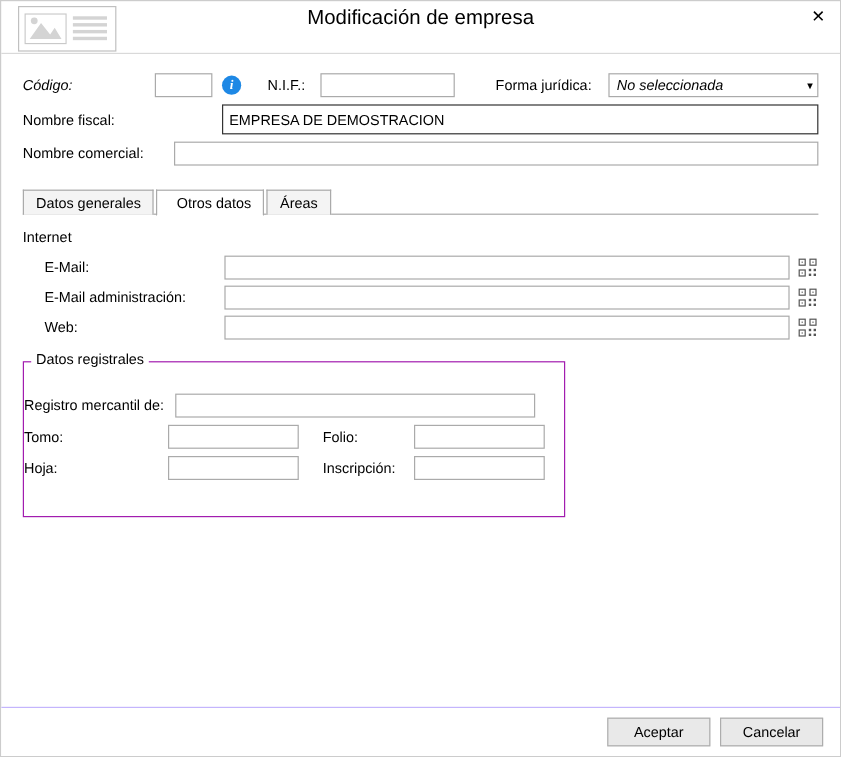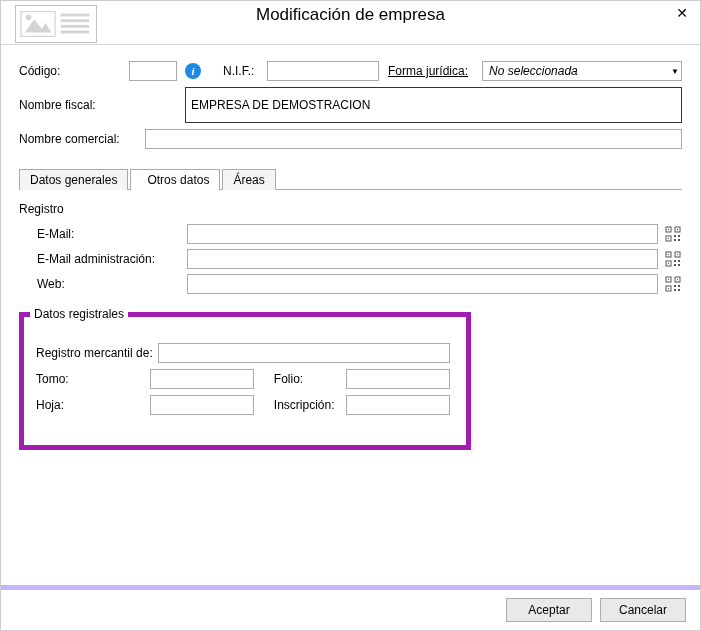--- a/index.html
+++ b/index.html
@@ -7,58 +7,58 @@
     
     .titlebar { height: 44px; position: relative; border-bottom: 1px solid #d9d9d9; }
     .titlebar .logo-box { position: absolute; left: 14px; top: 4px; width: 82px; height: 38px; border: 1px solid #c0c0c0; display: flex; }
     .logo-box svg { width: 100%; height: 100%; }
     .titlebar .title { text-align: center; line-height: 28px; font-size: 17px; }
     .titlebar .close { position: absolute; right: 8px; top: 4px; font-size: 14px; cursor: default; width: 20px; text-align: center; }
     
     .content { padding: 16px 18px 8px; }
     
     .header-row1 { display: flex; align-items: center; gap: 4px; margin-bottom: 6px; }
-    .header-row1 .lbl-codigo { width: 106px; }
+    .header-row1 .lbl-codigo { width: 106px; font-style: italic; }
     .header-row1 .in-codigo { width: 48px; height: 20px; border: 1px solid #aaa; background: #fff; }
     .header-row1 .info-icon { width: 16px; height: 16px; border-radius: 50%; background: #1e88e5; color: #fff; font-family: serif; font-weight: bold; font-style: italic; font-size: 11px; text-align: center; line-height: 16px; margin-left: 4px; }
     .header-row1 .lbl-nif { width: 40px; margin-left: 18px; }
     .header-row1 .in-nif { width: 112px; height: 20px; border: 1px solid #aaa; background: #fff; }
-    .header-row1 .lbl-fj { margin-left: 5px; text-decoration: underline; }
+    .header-row1 .lbl-fj { margin-left: 30px; }
     .header-row1 .sel-fj { margin-left: 10px; flex: 1; height: 20px; border: 1px solid #aaa; background: #fff; display: flex; align-items: center; justify-content: space-between; padding: 0 2px 0 6px; font-style: italic; }
     .sel-fj .chev { font-size: 8px; }
     
     .header-row2 { display: flex; align-items: center; margin-bottom: 6px; gap: 40px; }
     .header-row2 .lbl { width: 126px; }
-    .header-row2 .in { flex: 1; height: 36px; border: 1px solid #333; background: #fff; padding: 0 5px; display: flex; align-items: center; }
+    .header-row2 .in { flex: 1; height: 25px; border: 1px solid #333; background: #fff; padding: 0 5px; display: flex; align-items: center; }
     .header-row3 { display: flex; align-items: center; }
     .header-row3 .lbl { width: 126px; }
     .header-row3 .in { flex: 1; height: 20px; border: 1px solid #aaa; background: #fff; }
     
     .tabs { display: flex; margin: 20px 0 0 0; position: relative; }
     .tab { padding: 3px 10px; border: 1px solid #aaa; border-bottom: none; margin-right: 2px; background: #f4f4f4; position: relative; z-index: 1; }
     .tab.active { background: #fff; border-bottom: 1px solid #fff; margin-bottom: -1px; padding-left: 16px; }
     
     .tab-body { padding: 10px 0 0; border-top: 1px solid #aaa; margin-top: -1px; }
     
     .group-label { margin: 2px 0 8px 0; }
     .email-row { display: flex; align-items: center; margin-bottom: 5px; padding-left: 18px; }
     .email-row .lbl { width: 150px; }
     .email-row .in { flex: 1; height: 20px; border: 1px solid #aaa; background: #fff; }
     .email-row .qr { width: 18px; height: 18px; margin-left: 6px; display: flex; align-items: center; justify-content: center; }
     .qr svg { width: 16px; height: 16px; }
     
-    .fieldset { border: 5px solid #a21caf; margin: 18px 0 12px 0; padding: 26px 16px 24px 12px; position: relative; }
+    .fieldset { border: 1px solid #a21caf; margin: 18px 0 12px 0; padding: 26px 16px 24px 0; position: relative; }
     .fieldset .legend { position: absolute; top: -10px; left: 6px; background: #fff; padding: 0 4px; font-size: 12px; }
     .reg-row { display: flex; align-items: center; margin-bottom: 6px; }
     .reg-row .lbl { width: 126px; }
     .reg-row .in { width: 114px; height: 20px; border: 1px solid #aaa; background: #fff; }
     .reg-row .in.wide { width: 300px; }
     .reg-row .lbl2 { width: 80px; margin-left: 20px; }
     
-    .footer { position: absolute; bottom: 0; left: 0; right: 0; border-top: 5px solid #c4b5fd; padding: 8px 14px; display: flex; justify-content: flex-end; gap: 8px; background: #fff; }
+    .footer { position: absolute; bottom: 0; left: 0; right: 0; border-top: 1px solid #c4b5fd; padding: 8px 14px; display: flex; justify-content: flex-end; gap: 8px; background: #fff; }
     .btn { min-width: 86px; height: 24px; border: 1px solid #adadad; background: #e9e9e9; display: flex; align-items: center; justify-content: center; }
   </style>
 </head>
 <body>
 
 <div class="titlebar">
   <div class="logo-box">
     <svg viewBox="0 0 82 38">
       <rect x="4" y="6" width="36" height="26" fill="none" stroke="#c9c9c9" stroke-width="1"></rect>
       <polygon points="8,28 18,14 26,24 30,18 36,28" fill="#d4d4d4"></polygon>
@@ -100,21 +100,21 @@
     <div class="in"></div>
   </div>
 
   <div class="tabs" style="position:relative;">
     <div class="tab">Datos generales</div>
     <div class="tab active">Otros datos</div>
     <div class="tab">Áreas</div>
   </div>
 
   <div class="tab-body">
-    <div class="group-label">Registro</div>
+    <div class="group-label">Internet</div>
 
     <div class="email-row">
       <span class="lbl">E-Mail:</span>
       <div class="in"></div>
       <div class="qr">
           <svg viewBox="0 0 16 16">
             <rect x="1" y="1" width="5" height="5" fill="none" stroke="#555"></rect>
             <rect x="10" y="1" width="5" height="5" fill="none" stroke="#555"></rect>
             <rect x="1" y="10" width="5" height="5" fill="none" stroke="#555"></rect>
             <rect x="3" y="3" width="1" height="1" fill="#555"></rect>

